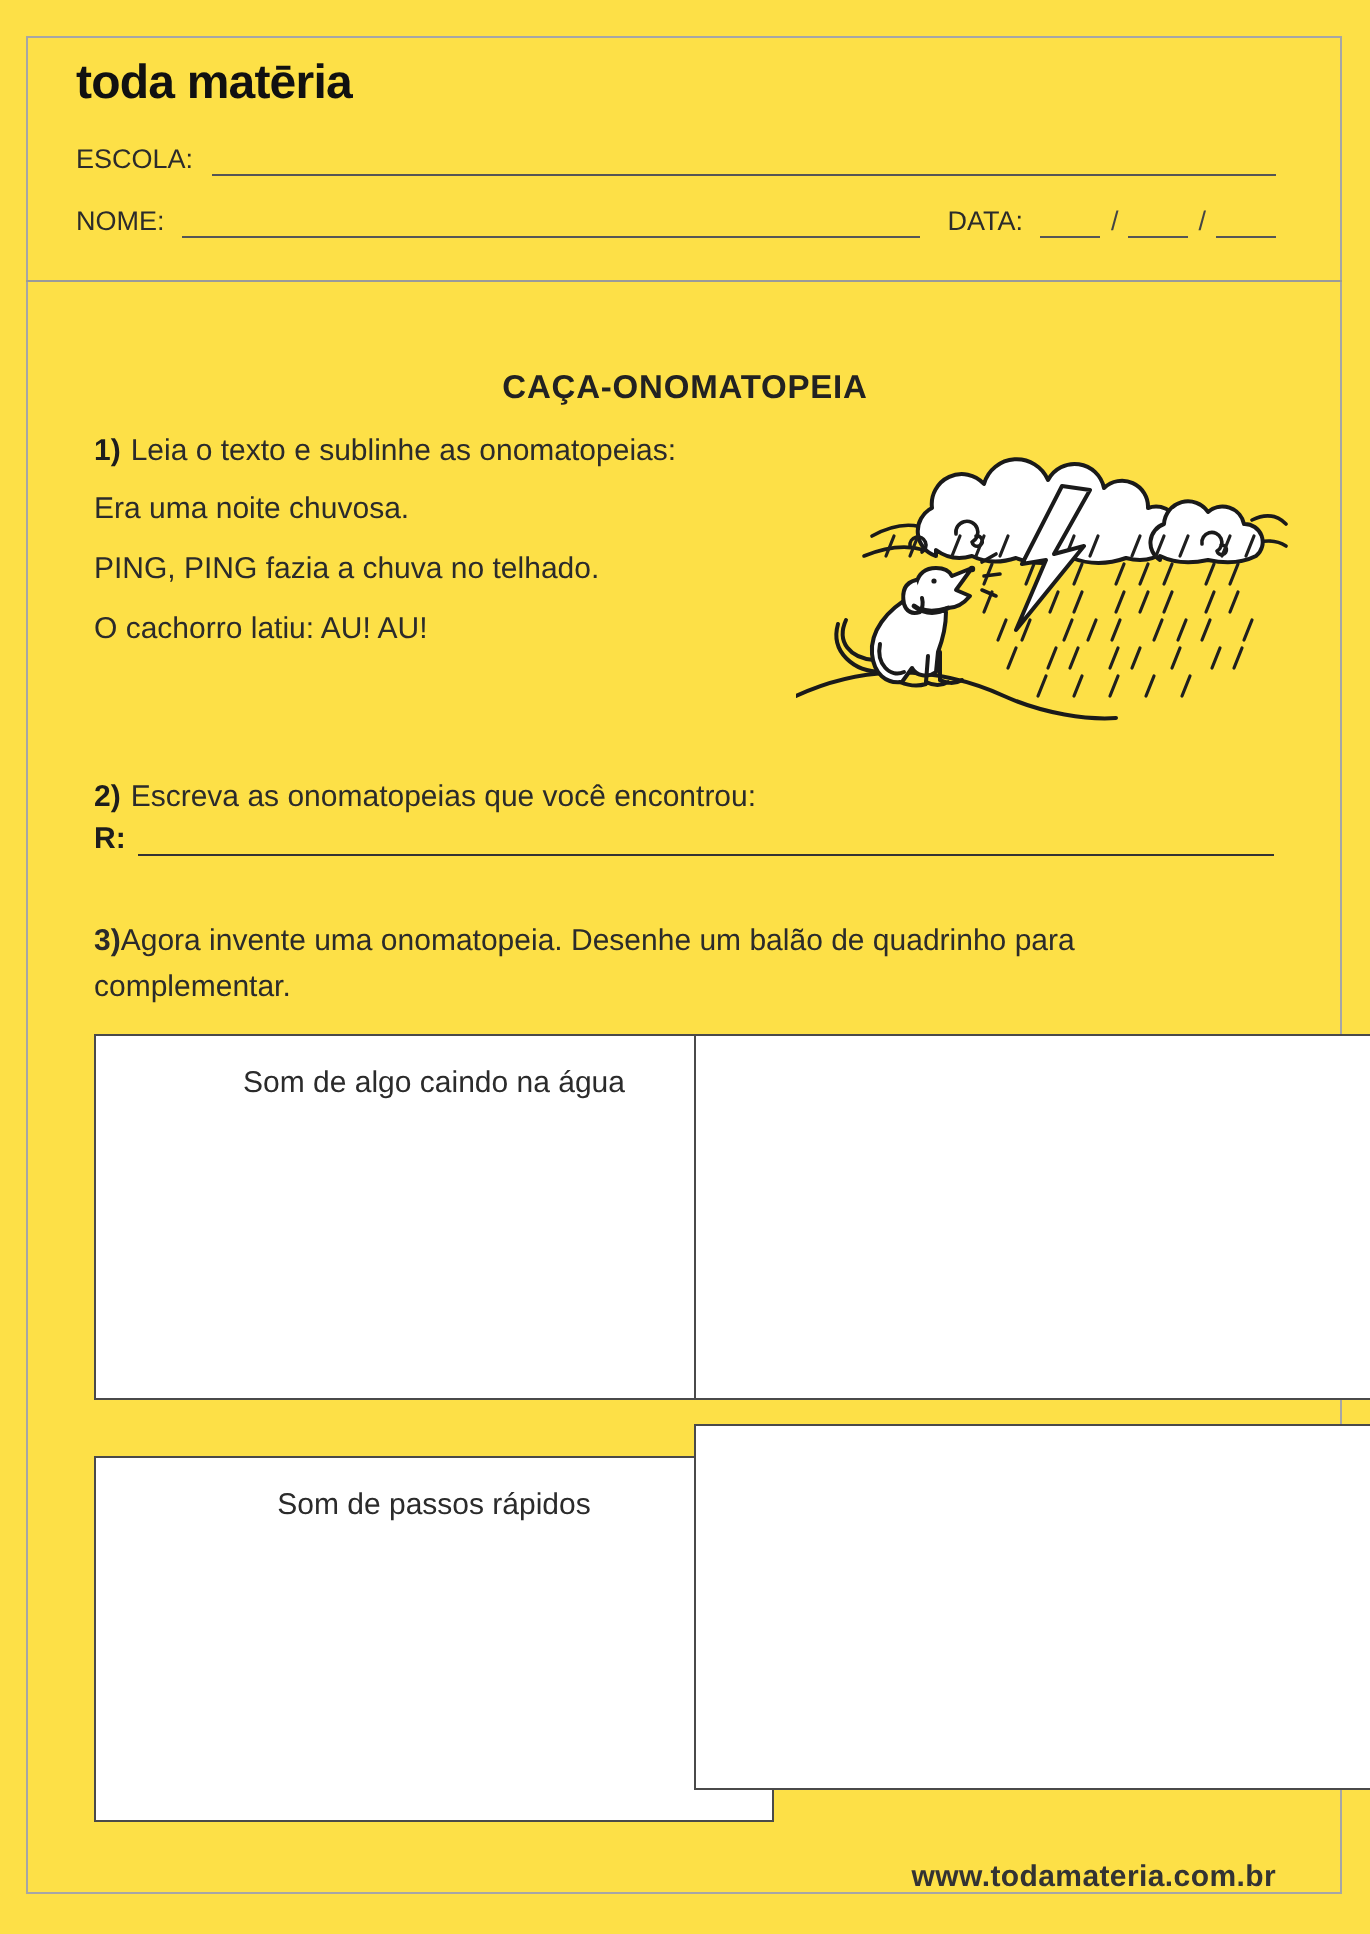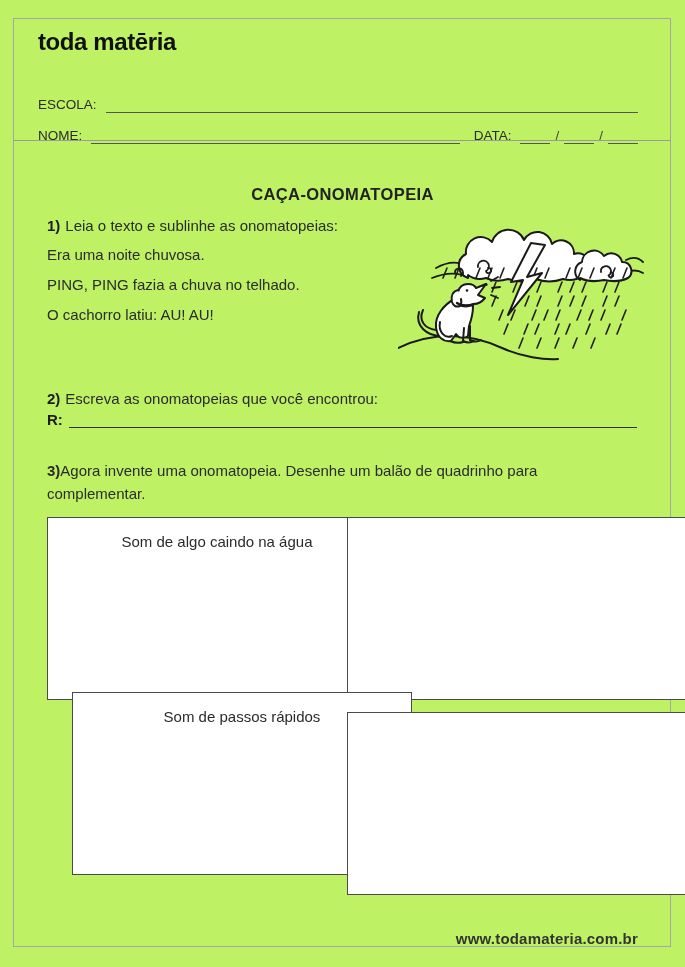--- a/index.html
+++ b/index.html
@@ -1,35 +1,35 @@
 <!DOCTYPE html>
 <html><head>
 <meta charset="utf-8">
 <style>
   * { margin:0; padding:0; box-sizing:border-box; }
   html,body { background:#fff; }
   .page {
-    position:relative; width:685px; height:967px; background:#bef264;
+    position:relative; width:685px; height:967px; background:#fde047;
     font-family:"Liberation Sans", sans-serif; color:#262626; overflow:hidden;
   }
   .frame {
     position:absolute; left:13px; top:18px; width:658px; height:929px;
     border:1.5px solid #a6a6a6; pointer-events:none;
   }
   .divider {
     position:absolute; left:13px; top:140px; width:658px; height:0;
     border-top:1.5px solid #9a9a9a;
   }
   .logo {
     position:absolute; left:38px; top:28px;
     font-size:24px; font-weight:800; letter-spacing:-0.4px; color:#111;
   }
   .field-row {
     position:absolute; left:38px; right:47px; display:flex; align-items:flex-end;
-    font-size:13.5px; color:#2b2b2b; height:18px;margin-top:25px;
+    font-size:13.5px; color:#2b2b2b; height:18px;
   }
   .row-school { top:70px; }
   .row-name   { top:101px; }
   .lbl { white-space:nowrap; margin-right:9px; padding-bottom:1px; }
   .fill-line { flex:1; border-bottom:1.3px solid #555; height:14px; }
   .name-line { flex:1; max-width:375px; }
   .date-lbl { margin-left:14px; }
   .short-line { width:30px; border-bottom:1.3px solid #555; height:14px; }
   .slash { margin:0 5px; padding-bottom:1px; color:#444; }
   .title {
@@ -45,21 +45,21 @@
   .ans { display:flex; align-items:flex-end; margin-top:4px; }
   .ans b { margin-right:6px; }
   .answer-line { flex:1; border-bottom:1.5px solid #333; height:15px; }
   .q3 { top:459px; width:585px; line-height:23px; }
   .draw-box {
     position:absolute; width:340px; height:183px; background:#fff;
     border:1.5px solid #4a4a4a;
   }
   .box1 { left:47px;  top:517px; }
   .box2 { left:347px; top:517px; }
-  .box3 { left:47px;  top:692px;margin-left:25px; }
+  .box3 { left:47px;  top:728px; }
   .box4 { left:347px; top:712px; }
   .box-caption { text-align:center; padding-top:15px; font-size:15px; color:#2b2b2b; }
   .illus { position:absolute; left:398px; top:218px; width:246px; height:150px; }
   .illus path, .illus line { vector-effect:non-scaling-stroke; }
   .footer {
     position:absolute; right:47px; top:930px;
     font-size:15px; font-weight:700; letter-spacing:0.2px; color:#333;
   }
   .rain line { stroke:#1f1f1f; stroke-width:1.6; stroke-linecap:round; }
 </style>

